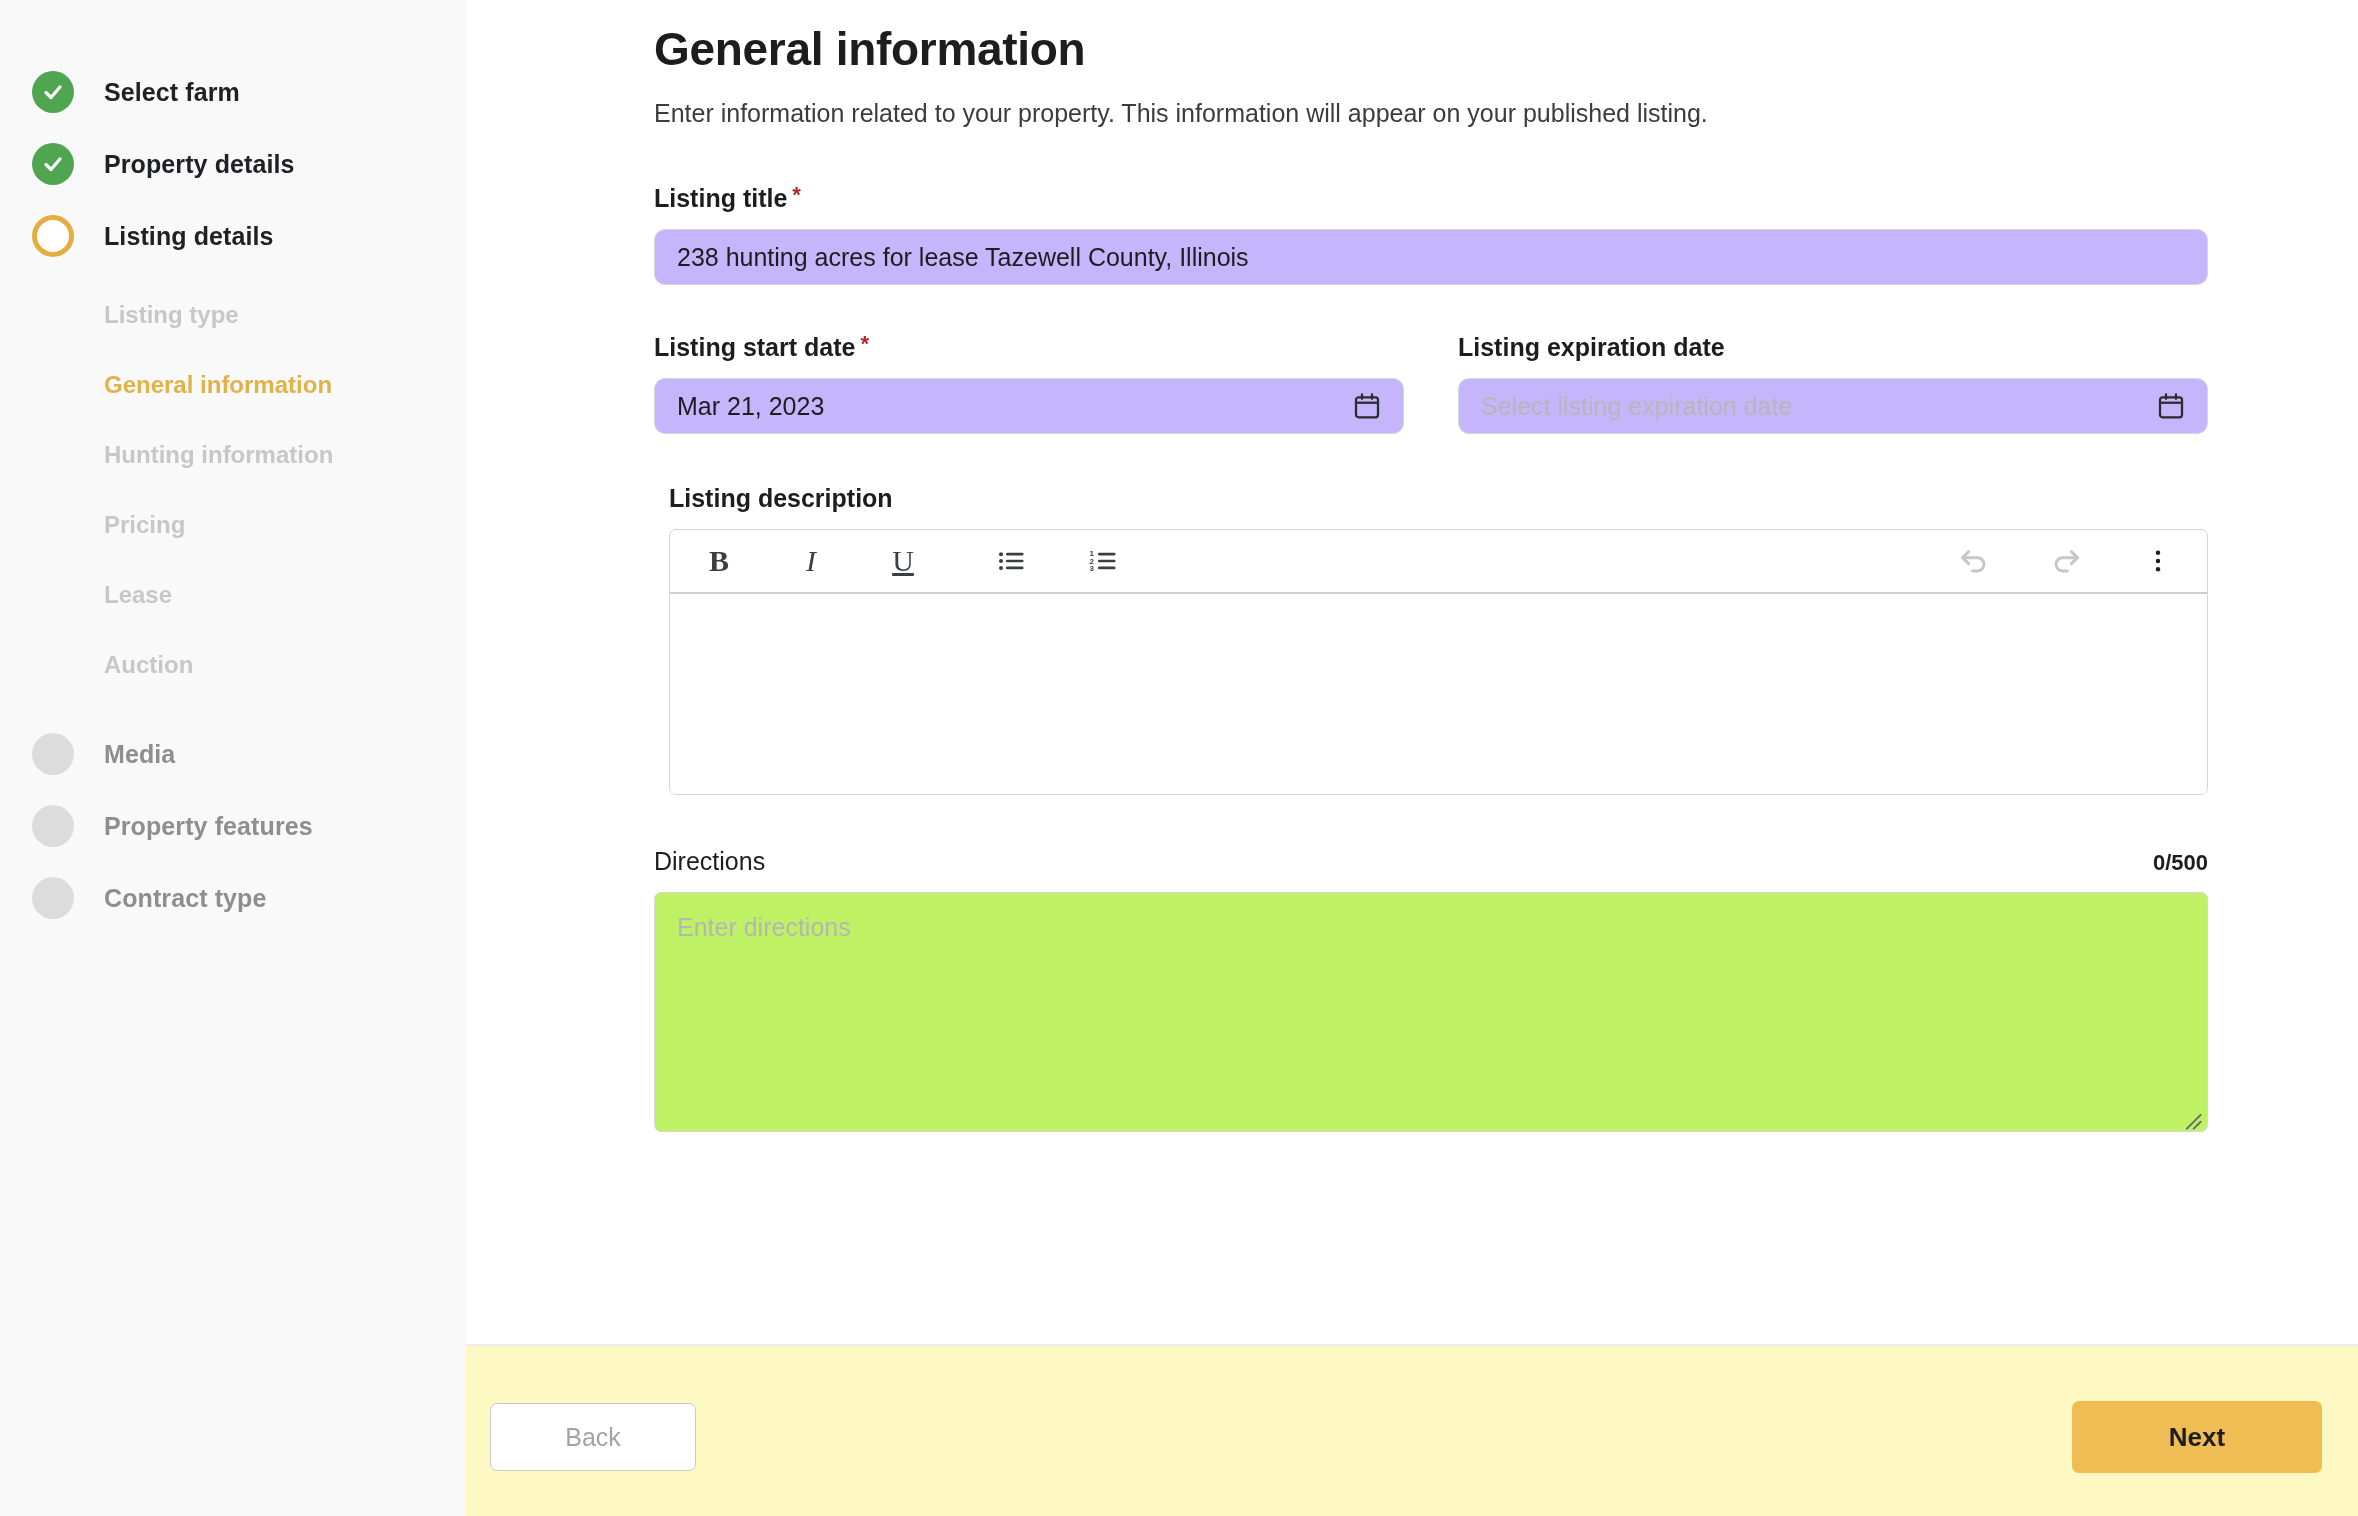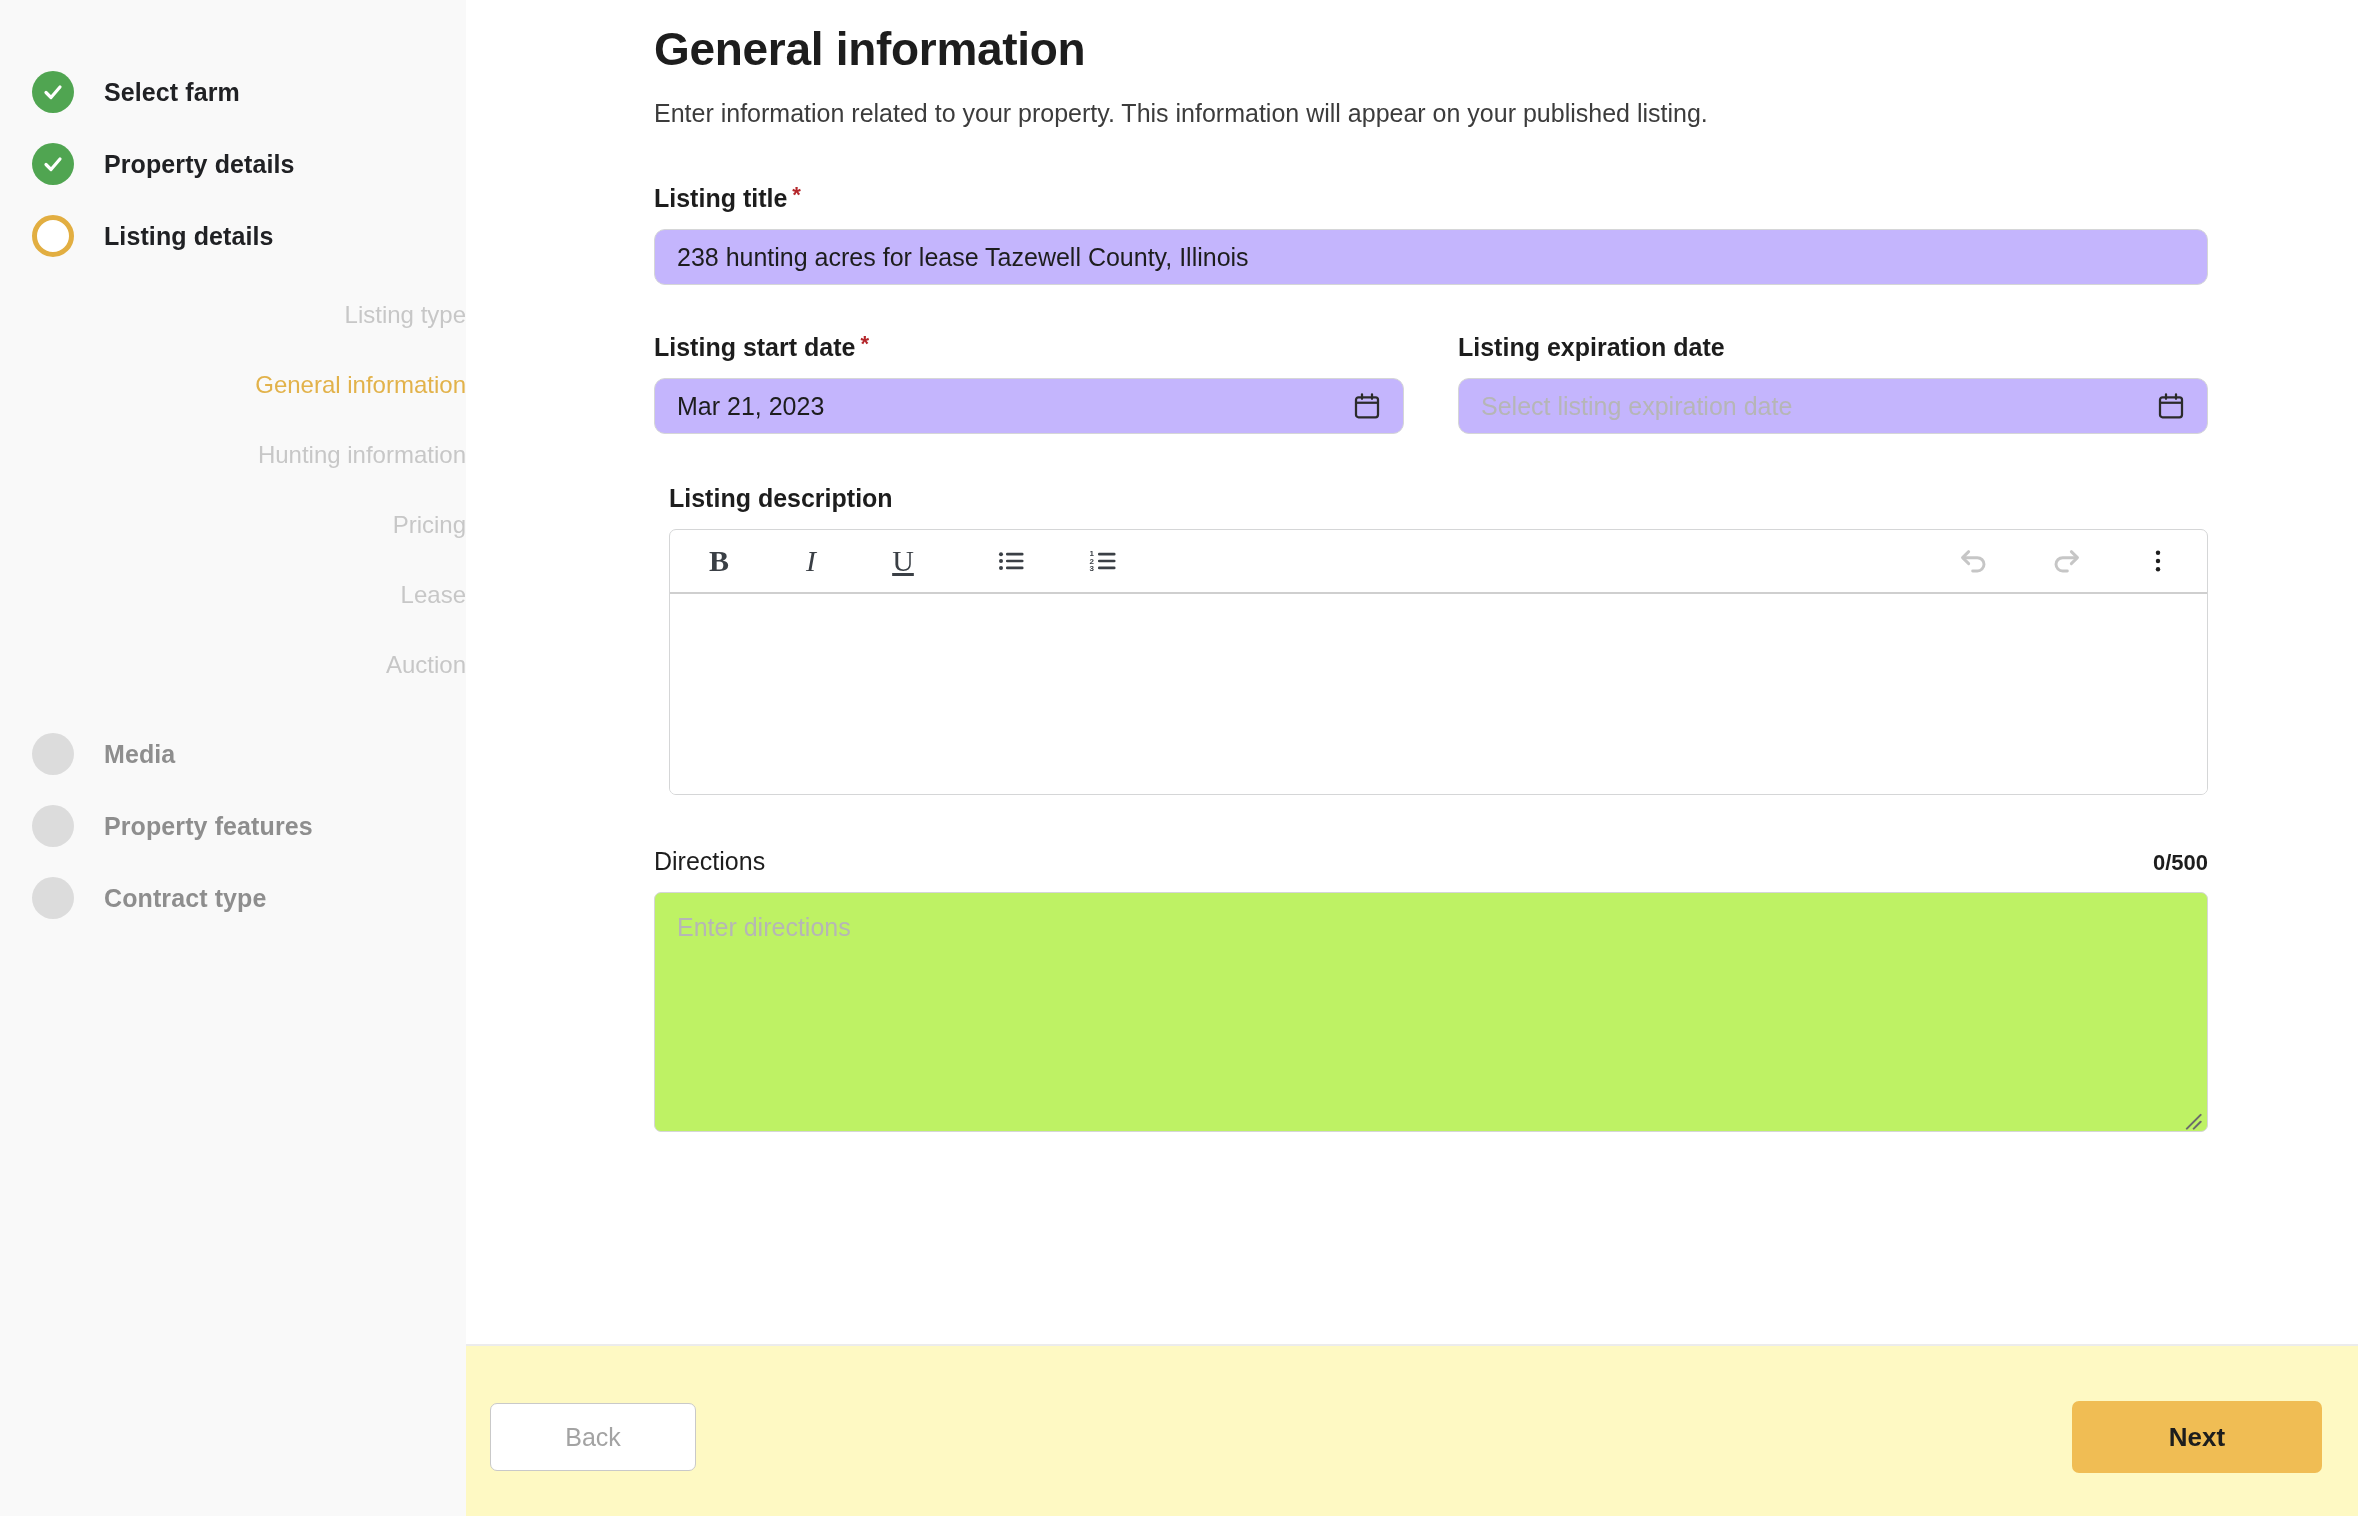--- a/index.html
+++ b/index.html
@@ -88,23 +88,22 @@
     padding-left: 0;
     margin-top: 8px;
     margin-bottom: 18px;
   }
   .substep {
     height: 70px;
     display: flex;
     align-items: center;
     padding-left: 104px;
     font-size: 24px;
-    font-weight: 400;
+    font-weight: 700;
     color: #c7c7c7;
-    justify-content: flex-end;
   }
   .substep.active {
     color: #e2b24a;
   }
 
   
   .main {
     position: absolute;
     left: 466px;
     top: 0;

